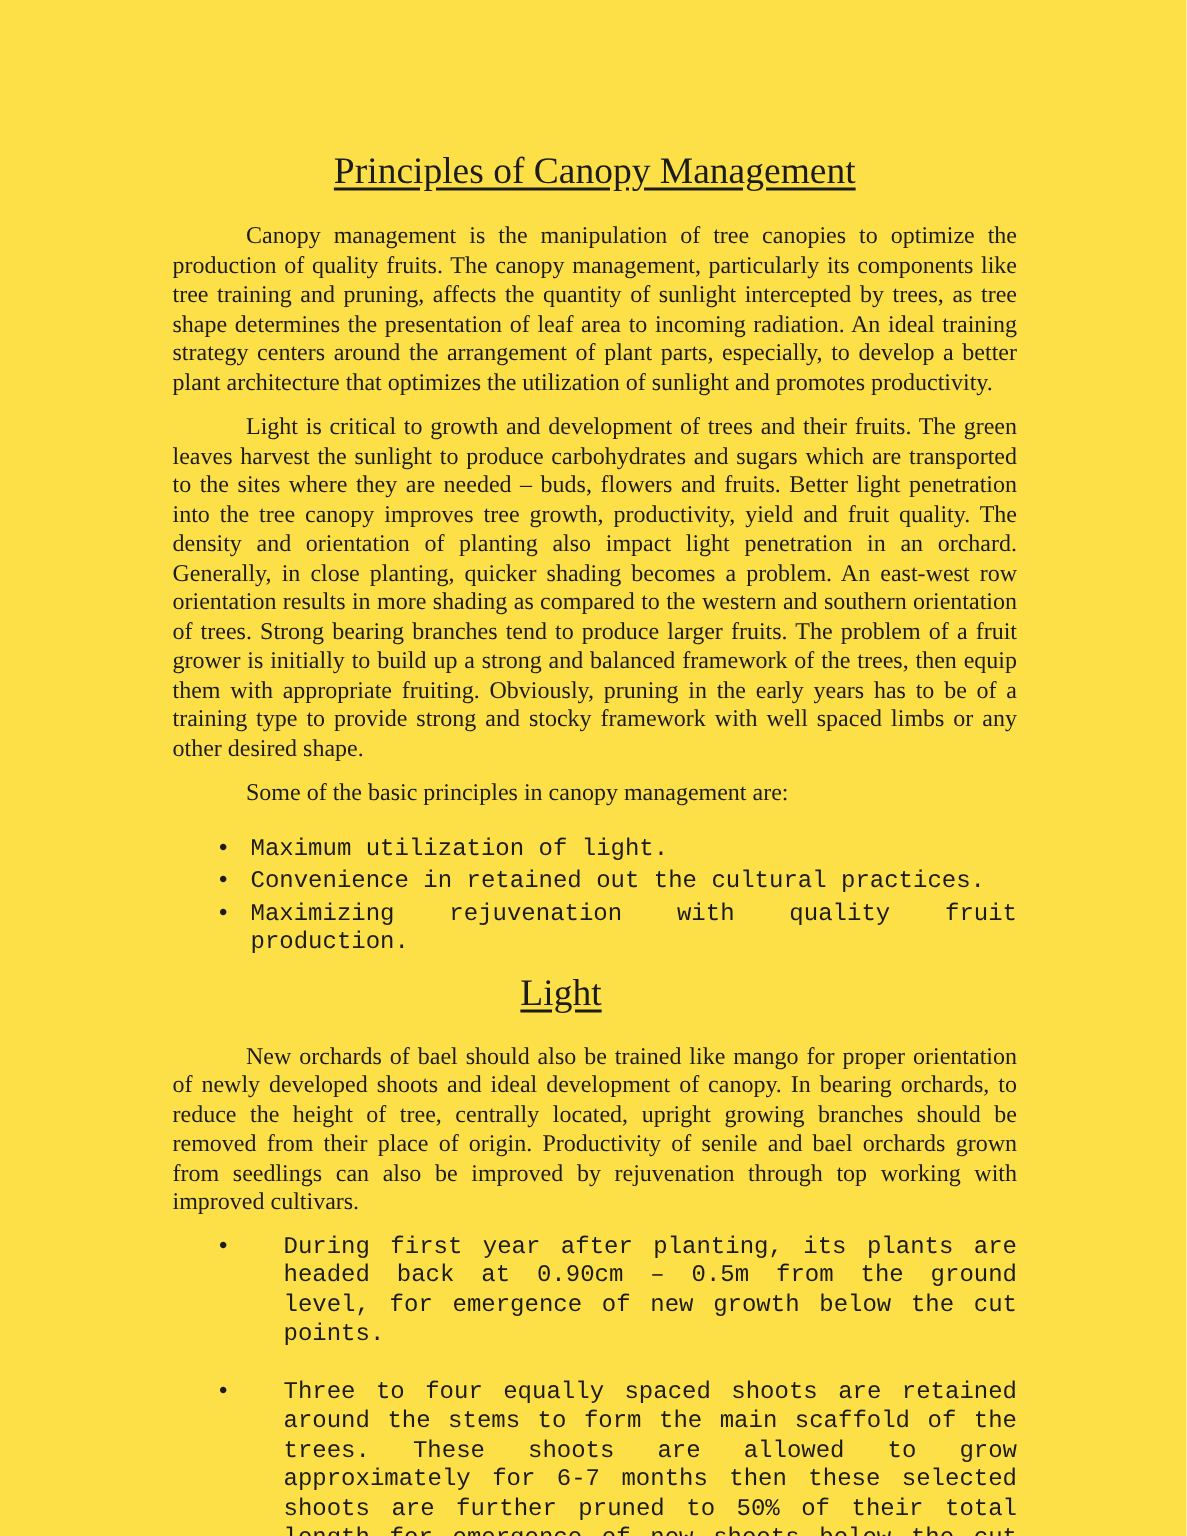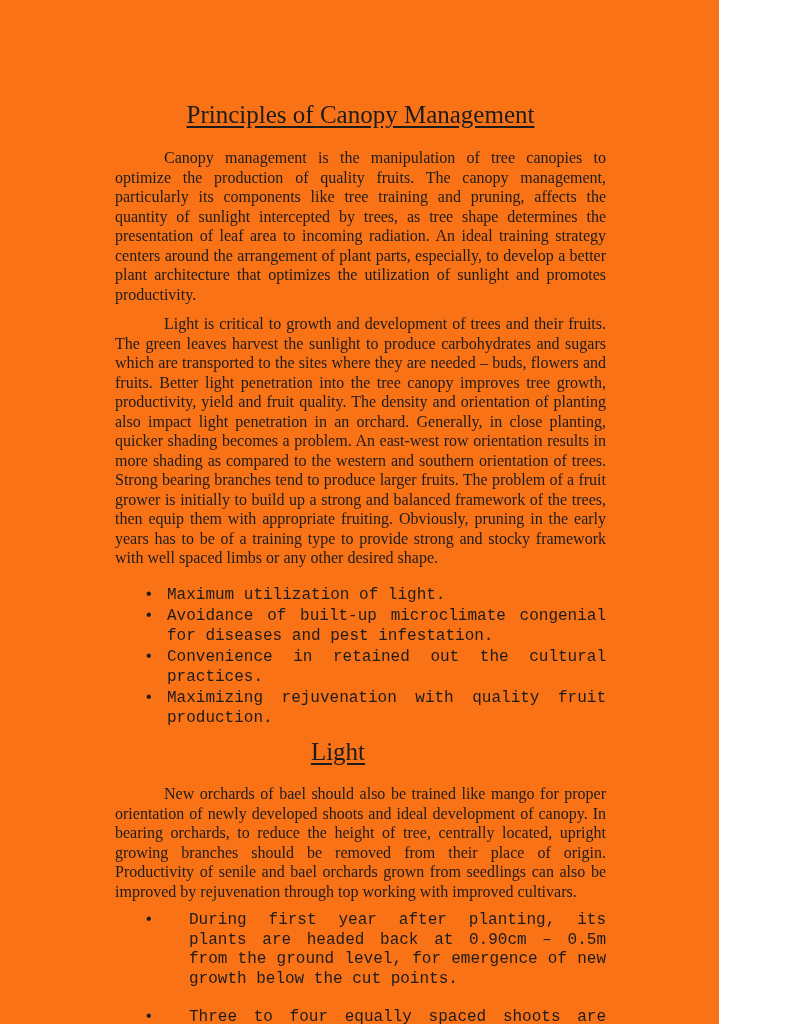--- a/index.html
+++ b/index.html
@@ -2,25 +2,25 @@
 <html><head>
 <meta charset="utf-8">
 <style>
   html, body {
     margin: 0;
     padding: 0;
     background: #ffffff;
   }
   .page {
     position: relative;
-    width: 719px;
+    width: 791px;
     height: 1024px;
     box-sizing: border-box;
     padding: 97px 113px 40px 115px;
-    background: #f97316;
+    background: #fde047;
     color: #1c1c1c;
     font-family: "Liberation Serif", "DejaVu Serif", serif;
     font-size: 16px;
     line-height: 19.5px;
     text-align: justify;
     overflow: hidden;
   }
   .doc-title {
     font-size: 25px;
     font-weight: 400;
@@ -77,24 +77,24 @@
 <body>
 
 <div class="page">
 
   <h1 class="doc-title">Principles of Canopy Management</h1>
 
   <p class="body-para">Canopy management is the manipulation of tree canopies to optimize the production of quality fruits.  The canopy management, particularly its components like tree training and pruning, affects the quantity of sunlight intercepted by trees, as tree shape determines the presentation of leaf area to incoming radiation.  An ideal training strategy centers around the arrangement of plant parts, especially, to develop a better plant architecture that optimizes the utilization of sunlight and promotes productivity.</p>
 
   <p class="body-para">Light is critical to growth and development of trees and their fruits.  The green leaves harvest the sunlight to produce carbohydrates and sugars which are transported to the sites where they are needed – buds, flowers and fruits.  Better light penetration into the tree canopy improves tree growth, productivity, yield and fruit quality.  The density and orientation of planting also impact light penetration in an orchard.  Generally, in close planting, quicker shading becomes a problem.  An east-west row orientation results in more shading as compared to the western and southern orientation of trees.  Strong bearing branches tend to produce larger fruits.  The problem of a fruit grower is initially to build up a strong and balanced framework of the trees, then equip them with appropriate fruiting.  Obviously, pruning in the early years has to be of a training type to provide strong and stocky framework with well spaced limbs or any other desired shape.</p>
 
+  <p class="body-para intro-line">Some of the basic principles in canopy management are:</p>
 
   <ul class="bullet-list principles-list">
     <li>Maximum utilization of light.</li>
-    <li>Avoidance of built-up microclimate congenial for  diseases and pest infestation.</li>
     <li>Convenience in retained out the cultural practices.</li>
     <li>Maximizing rejuvenation with quality fruit production.</li>
   </ul>
 
   <h2 class="doc-title section-title">Light</h2>
 
   <p class="body-para">New orchards of bael should also be trained like mango for proper orientation of newly developed shoots and ideal development of canopy.  In bearing orchards, to reduce the height of tree, centrally located, upright growing branches should be removed from their place of origin.  Productivity of senile and bael orchards grown from seedlings can also be improved by rejuvenation through top working with improved cultivars.</p>
 
   <ul class="bullet-list bael-list">
     <li>During first year after planting, its plants are headed back at 0.90cm – 0.5m from the ground level, for emergence of new growth below the cut points.</li>

